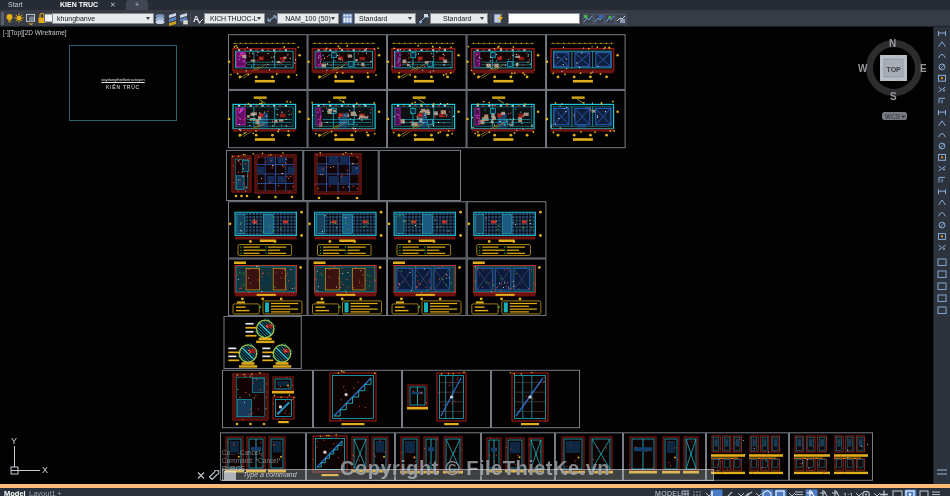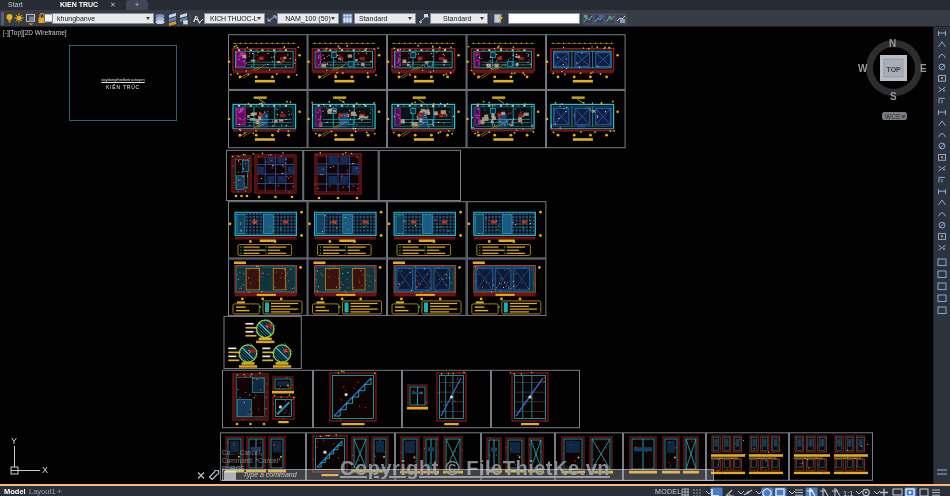--- a/index.html
+++ b/index.html
@@ -15,28 +15,28 @@
 .fld .ar::before { content:""; position:absolute; left:0; top:1px; border-left:2.8px solid transparent; border-right:2.8px solid transparent; border-top:3.5px solid #3a3e44; }
 
 #canvas { position:absolute; left:0; top:27px; width:950px; height:457px; background:#020202; }
 #vplabel { position:absolute; left:3px; top:2px; font-size:6.5px; color:#c9cdd3; }
 #defrect { position:absolute; left:69px; top:18px; width:108px; height:76px; border:1px solid #2e5f70; }
 #defrect .t1 { position:absolute; left:0; right:0; top:31px; text-align:center; font-size:4px; color:#e0e0e0; text-decoration:underline; letter-spacing:0px; }
 #defrect .t2 { position:absolute; left:0; right:0; top:38px; text-align:center; font-size:5px; color:#e8e8e8; letter-spacing:0.8px; }
 
 #logo { position:absolute; left:806px; top:10px; width:144px; height:34px; z-index:30; }
 
-#wm { position:absolute; left:0; top:457px; width:950px; text-align:center; font-size:20px; font-weight:bold; color:#858a90; z-index:12; text-shadow:0 1px 2px rgba(0,0,0,0.7); letter-spacing:0.5px;text-decoration:underline; }
+#wm { position:absolute; left:0; top:457px; width:950px; text-align:center; font-size:20px; font-weight:bold; color:#858a90; z-index:12; text-shadow:0 1px 2px rgba(0,0,0,0.7); letter-spacing:0.5px; }
 
 #cmdbar { position:absolute; left:222px; top:469px; width:492px; height:12px; background:rgba(205,212,220,0.30); border:1px solid rgba(235,240,245,0.45); z-index:13; }
 #cmdbar .box { position:absolute; left:1px; top:1px; width:12px; height:9px; background:rgba(235,240,245,0.65); }
 #cmdbar .txt { position:absolute; left:20px; top:1px; font-size:7px; font-style:italic; color:#c9ced6; }
 #cmdicons { position:absolute; left:193px; top:469px; z-index:13; font-size:8px; color:#c9ced6; }
 
-#statusbar { position:absolute; left:0; top:484px; width:950px; height:12px; background:#2a303a; border-top:2px solid #fdba74; z-index:20; }
+#statusbar { position:absolute; left:0; top:484px; width:950px; height:12px; background:#2a303a; border-top:4px solid #fdba74; z-index:20; }
 #statusbar .mtab { position:absolute; left:0px; top:0; height:12px; line-height:12px; font-size:7.5px; color:#fff; font-weight:bold; padding:0 4px; }
 #statusbar .ltab { position:absolute; left:26px; top:0; height:16px; line-height:12px; font-size:7.5px; color:#9aa2ae; padding:0 3px; }
 #statusbar .plus { position:absolute; left:57px; top:0; height:12px; line-height:11px; font-size:8px; color:#9aa2ae; }
 #statusbar .model { position:absolute; left:655px; top:0; height:12px; line-height:12px; font-size:7px; color:#c8d0da; letter-spacing:0.3px; }
 
 #rtool { position:absolute; right:0; top:27px; width:17px; height:457px; background:#2d333d; z-index:15; border-left:1px solid #1d2128; }
 
 #compass { position:absolute; left:858px; top:30px; width:72px; height:95px; z-index:10; }
 </style></head>
 <body>

